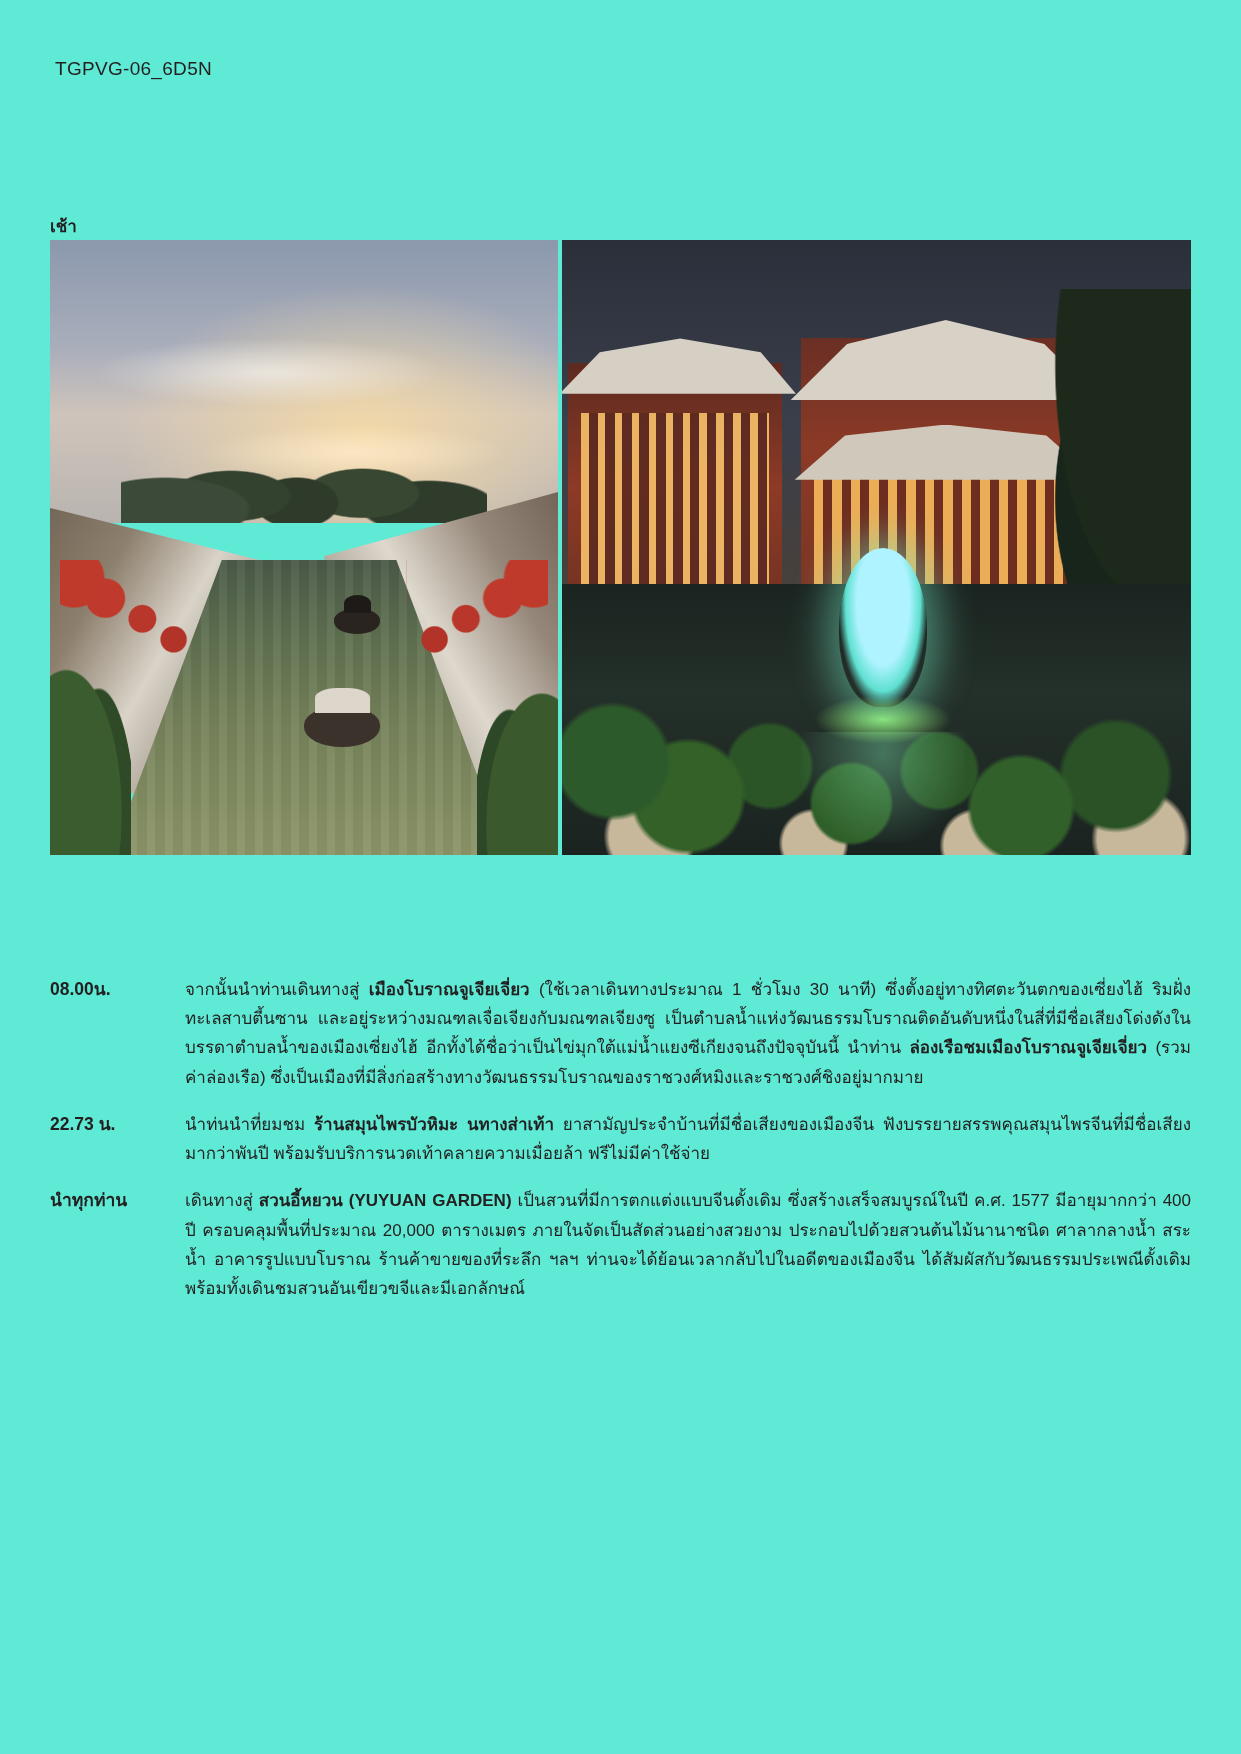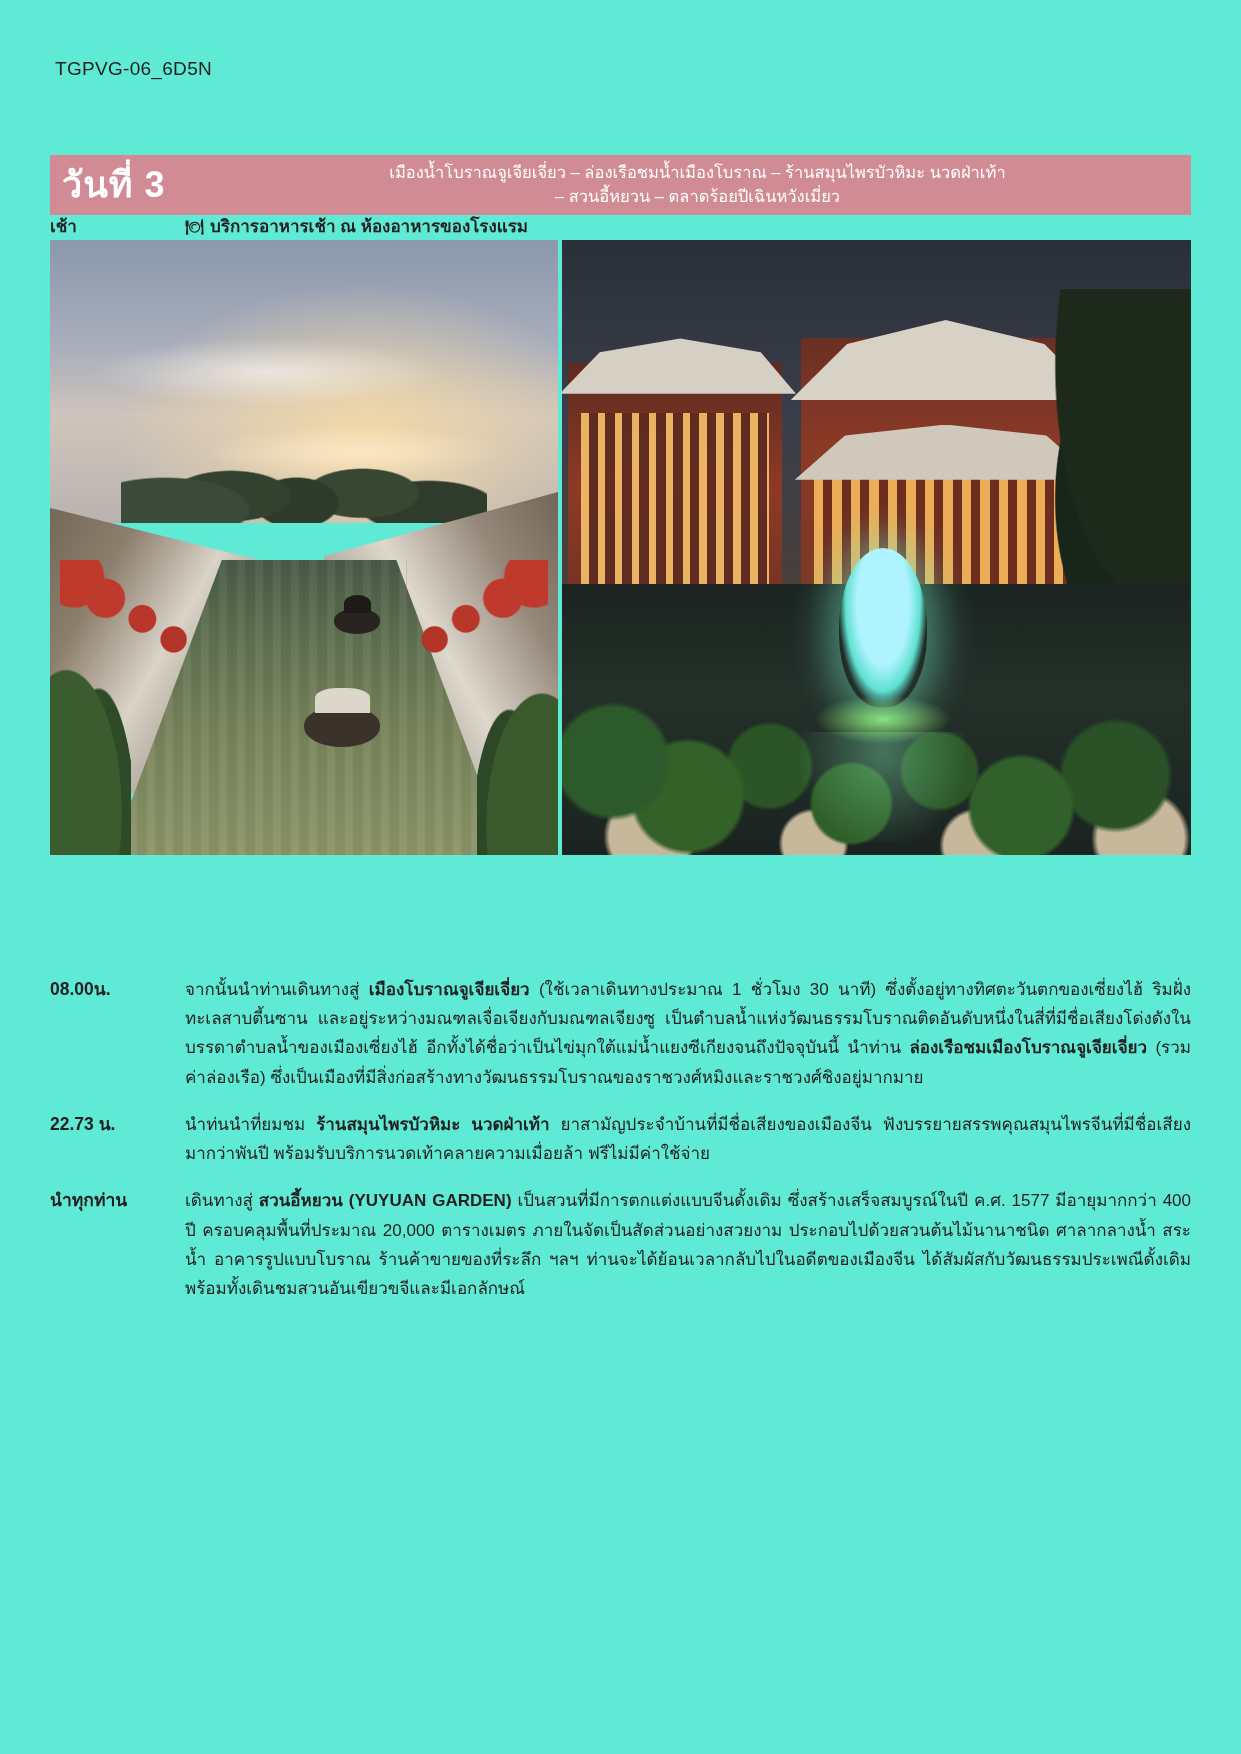--- a/index.html
+++ b/index.html
@@ -287,33 +287,23 @@
   .meal-line { font-weight: bold; }
   .fork-icon { margin-right: 6px; }
 </style>
 </head>
 <body>
 
 <div class="page">
 
   <div class="doc-code">TGPVG-06_6D5N</div>
 
-  <div class="day-banner">
-    <div class="day-label">วันที่ 3</div>
-    <div class="day-title">
-      <span>เมืองน้ำโบราณจูเจียเจี่ยว – ล่องเรือชมน้ำเมืองโบราณ – ร้านสมุนไพรบัวหิมะ นวดฝ่าเท้า</span>
-      <span>– สวนอี้หยวน – ตลาดร้อยปีเฉินหวังเมี่ยว</span>
-    </div>
-  </div>
 
   <div class="meal-row">
     <div class="meal-time">เช้า</div>
-    <div class="meal-text">
-      <span class="meal-icon">🍽</span><span>บริการอาหารเช้า ณ ห้องอาหารของโรงแรม</span>
-    </div>
   </div>
 
   <div class="photo-strip">
     <div class="photo left">
       <div class="ph-left-sky"></div>
       <div class="ph-left-cloud"></div>
       <div class="ph-left-cloud2"></div>
       <div class="ph-left-trees"></div>
       <div class="ph-left-rowL"></div>
       <div class="ph-left-rowR"></div>
@@ -342,21 +332,21 @@
     </div>
   </div>
 
   <div class="itin">
       <div class="itin-row">
         <div class="itin-time">08.00น.</div>
         <div class="itin-body"><span>จากนั้นนำท่านเดินทางสู่ </span><b>เมืองโบราณจูเจียเจี่ยว</b><span> (ใช้เวลาเดินทางประมาณ 1 ชั่วโมง 30 นาที) ซึ่งตั้งอยู่ทางทิศตะวันตกของเซี่ยงไฮ้ ริมฝั่งทะเลสาบตี้นซาน และอยู่ระหว่างมณฑลเจื่อเจียงกับมณฑลเจียงซู เป็นตำบลน้ำแห่งวัฒนธรรมโบราณติดอันดับหนึ่งในสี่ที่มีชื่อเสียงโด่งดังในบรรดาตำบลน้ำของเมืองเซี่ยงไฮ้ อีกทั้งได้ชื่อว่าเป็นไข่มุกใต้แม่น้ำแยงซีเกียงจนถึงปัจจุบันนี้ นำท่าน </span><b>ล่องเรือชมเมืองโบราณจูเจียเจี่ยว</b><span> (รวมค่าล่องเรือ) ซึ่งเป็นเมืองที่มีสิ่งก่อสร้างทางวัฒนธรรมโบราณของราชวงศ์หมิงและราชวงศ์ชิงอยู่มากมาย</span></div>
       </div>
       <div class="itin-row">
         <div class="itin-time">22.73 น.</div>
-        <div class="itin-body"><span>นำท่นนำที่ยมชม </span><b>ร้านสมุนไพรบัวหิมะ นวดฝ่าเท้า</b><span> ยาสามัญประจำบ้านที่มีชื่อเสียงของเมืองจีน ฟังบรรยายสรรพคุณสมุนไพรจีนที่มีชื่อเสียงมากว่าพันปี พร้อมรับบริการนวดเท้าคลายความเมื่อยล้า ฟรีไม่มีค่าใช้จ่าย</span></div>
+        <div class="itin-body"><span>นำท่นนำที่ยมชม </span><b>ร้านสมุนไพรบัวหิมะ นทางส่าเท้า</b><span> ยาสามัญประจำบ้านที่มีชื่อเสียงของเมืองจีน ฟังบรรยายสรรพคุณสมุนไพรจีนที่มีชื่อเสียงมากว่าพันปี พร้อมรับบริการนวดเท้าคลายความเมื่อยล้า ฟรีไม่มีค่าใช้จ่าย</span></div>
       </div>
       <div class="itin-row">
         <div class="itin-time">นำทุกท่าน</div>
         <div class="itin-body"><span>เดินทางสู่ </span><b>สวนอี้หยวน (YUYUAN GARDEN)</b><span> เป็นสวนที่มีการตกแต่งแบบจีนดั้งเดิม ซึ่งสร้างเสร็จสมบูรณ์ในปี ค.ศ. 1577 มีอายุมากกว่า 400 ปี ครอบคลุมพื้นที่ประมาณ 20,000 ตารางเมตร ภายในจัดเป็นสัดส่วนอย่างสวยงาม ประกอบไปด้วยสวนต้นไม้นานาชนิด ศาลากลางน้ำ สระน้ำ อาคารรูปแบบโบราณ ร้านค้าขายของที่ระลึก ฯลฯ ท่านจะได้ย้อนเวลากลับไปในอดีตของเมืองจีน ได้สัมผัสกับวัฒนธรรมประเพณีดั้งเดิม พร้อมทั้งเดินชมสวนอันเขียวขจีและมีเอกลักษณ์</span></div>
       </div>
     </div>
 
 </div>
 
 </body></html>

